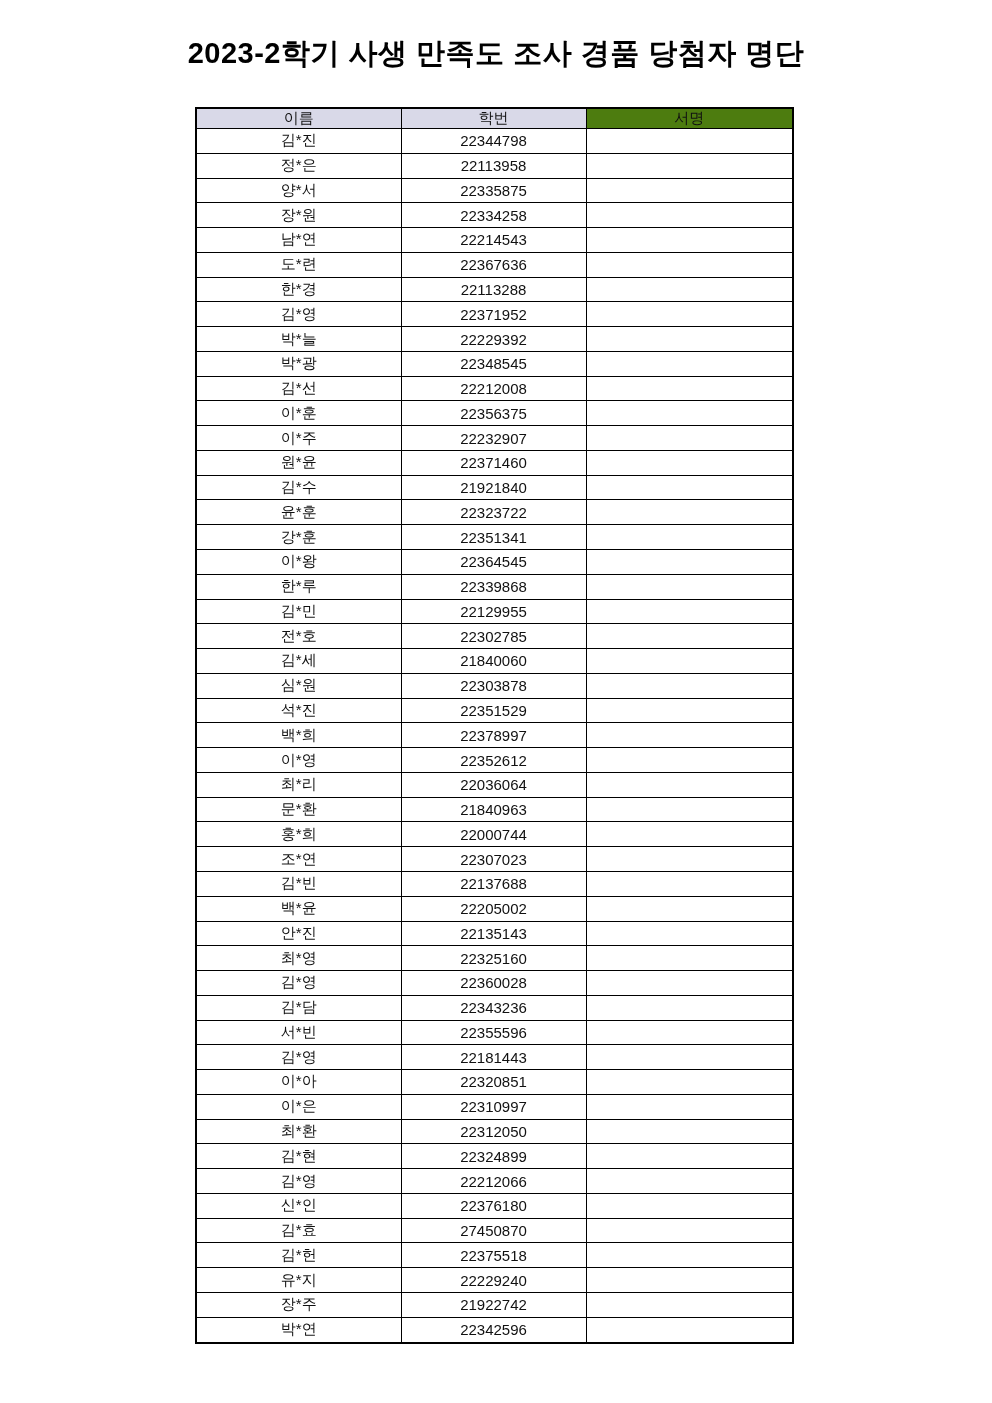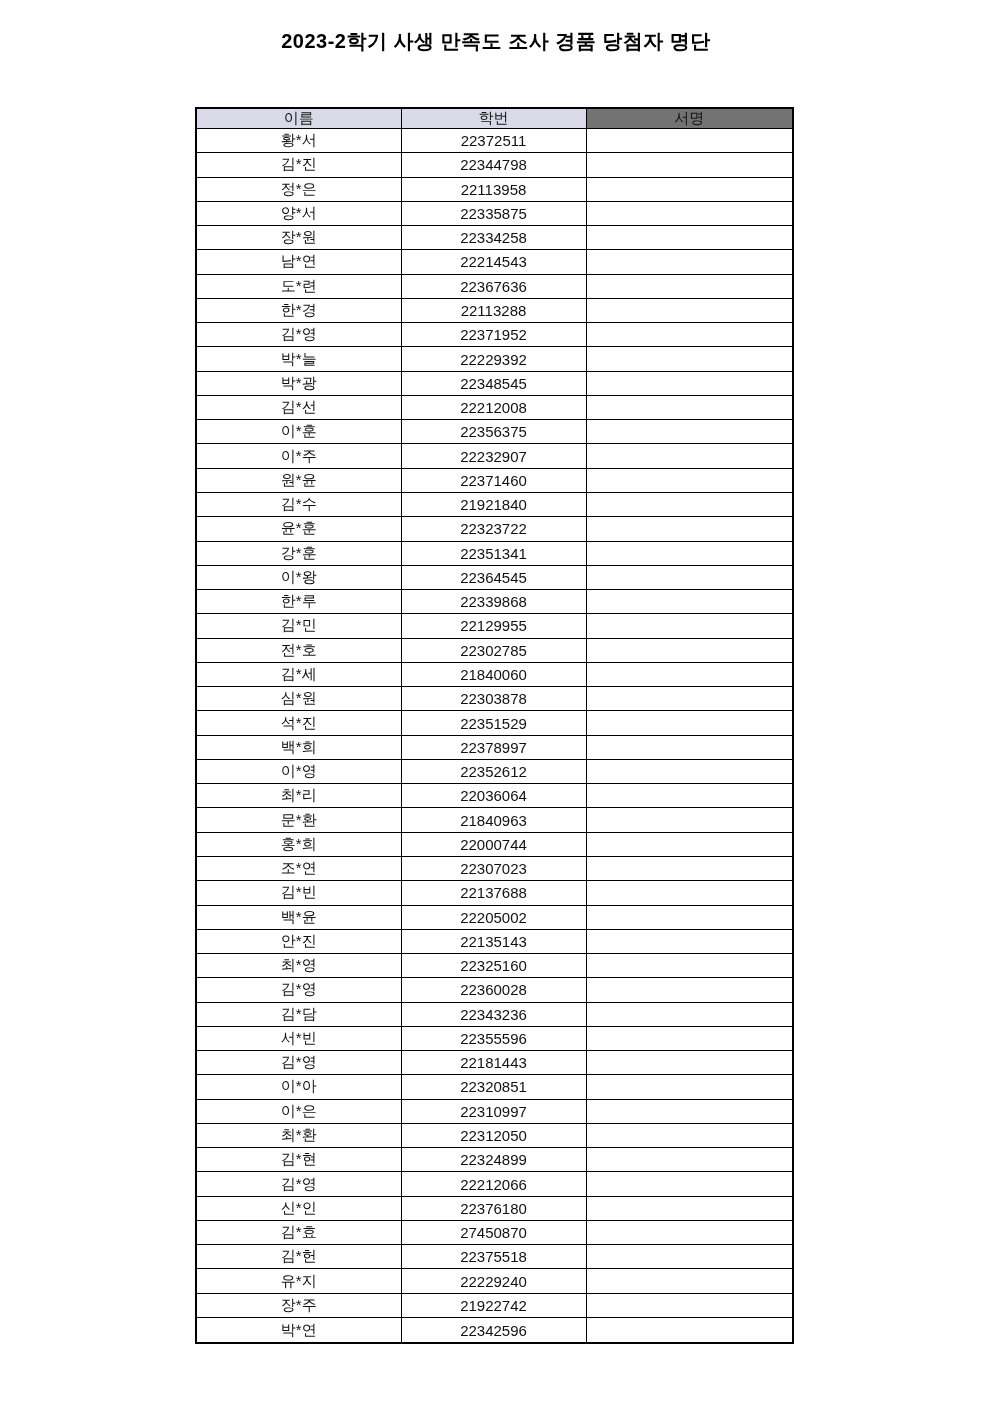--- a/index.html
+++ b/index.html
@@ -11,25 +11,25 @@
     position: relative;
     width: 992px;
     height: 1403px;
     background: #ffffff;
     font-family: "Liberation Sans", "DejaVu Sans", sans-serif;
     color: #000000;
     overflow: hidden;
   }
   .doc-title {
     position: absolute;
-    top: 28px;
+    top: 34px;
     left: 0;
     width: 100%;
     text-align: center;
-    font-size: 20px;
+    font-size: 29px;
     font-weight: 700;
     letter-spacing: 0.5px;
     color: #000000;
     white-space: nowrap;
   }
   table.winner-table {
     position: absolute;
     left: 195px;
     top: 107px;
     width: 597px;
@@ -68,30 +68,25 @@
   <table class="winner-table">
     <colgroup>
       <col class="c-name">
       <col class="c-id">
       <col class="c-sig">
     </colgroup>
     <thead>
       <tr>
         <th style="background: rgb(217, 217, 232); font-family: Liberation Serif, serif;">이름</th>
         <th style="background: rgb(217, 217, 232);">학번</th>
-        <th style="background: #737373;">서명</th>
+        <th style="background: #4d7c0f;">서명</th>
       </tr>
     </thead>
     <tbody>
         <tr>
-      <td>황*서</td>
-      <td>22372511</td>
-      <td></td>
-    </tr>
-        <tr>
       <td>김*진</td>
       <td>22344798</td>
       <td></td>
     </tr>
         <tr>
       <td>정*은</td>
       <td>22113958</td>
       <td></td>
     </tr>
         <tr>

